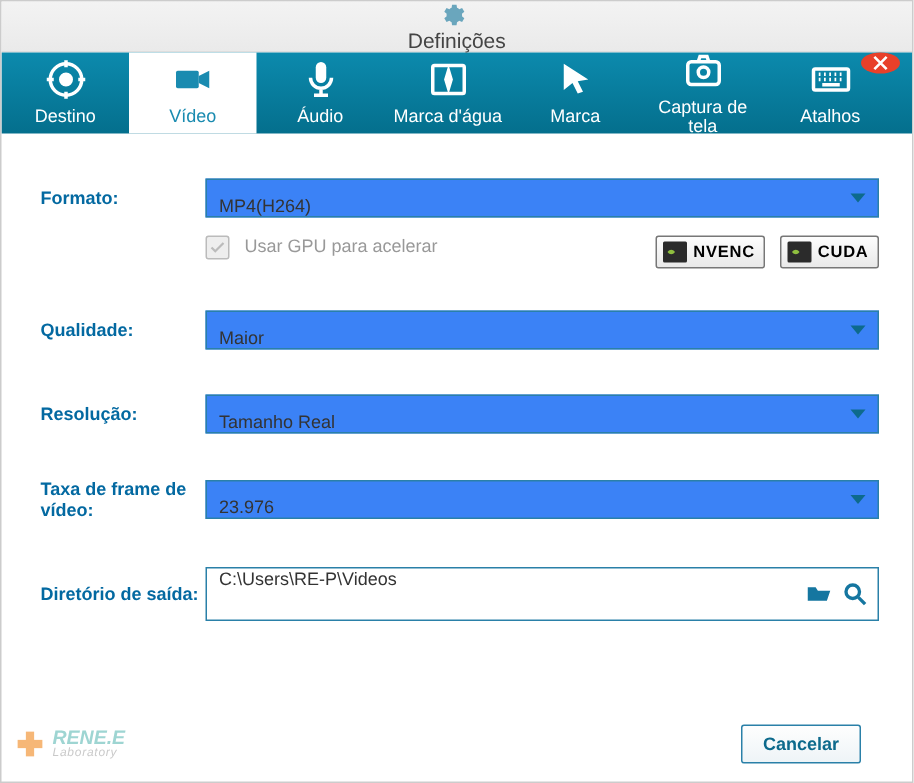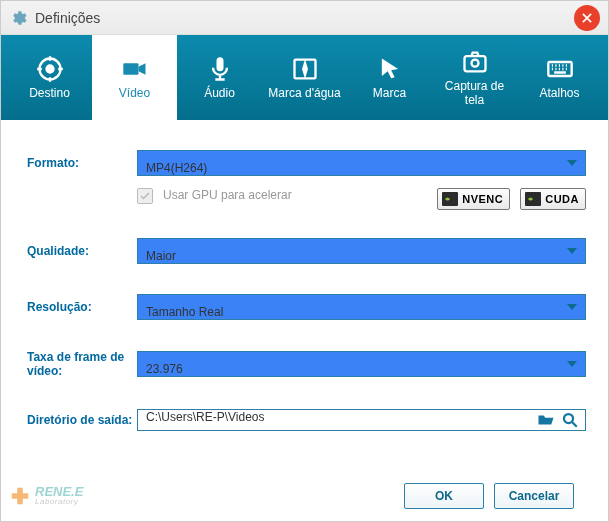--- a/index.html
+++ b/index.html
@@ -1,33 +1,33 @@
 <!DOCTYPE html>
 <html><head>
 <meta charset="utf-8">
 <style>
   * { box-sizing: border-box; margin: 0; padding: 0; font-family: "Segoe UI", Arial, sans-serif; }
   body { background: #fff; width: 609px; height: 522px; overflow: hidden; border:1px solid #ccc; position:relative;}
-  .titlebar { height: 34px; background: linear-gradient(#f3f3f3,#eaeaea); display:flex; align-items:center; padding:0 8px; border-bottom:1px solid #ddd;}
+  .titlebar { height: 34px; background: linear-gradient(#f3f3f3,#eaeaea); display:flex; align-items:center; padding:0 8px; border-bottom:1px solid #ddd;flex-direction:column;}
   .titlebar .gear { width:18px; height:18px; margin-right:8px; }
   .titlebar .title { font-size:14px; color:#444; }
   .close-btn { margin-left:auto; width:26px; height:26px; border-radius:50%; background:#e8402a; display:flex; align-items:center; justify-content:center; cursor:pointer;}
   .close-btn svg { width:14px; height:14px; }
-  .tabstrip { height:85px; background: linear-gradient(#0c8aad,#046f8d); display:flex;justify-content:center; }
+  .tabstrip { height:54px; background: linear-gradient(#0c8aad,#046f8d); display:flex; }
   .tab { flex:0 0 85px; display:flex; flex-direction:column; align-items:center; justify-content:center; color:#fff; font-size:12px; cursor:pointer; text-align:center; line-height:1.1; padding:4px 2px;}
   .tab.active { background:#fff; color:#1a8bb0; }
   .tab .ticon { width:28px; height:28px; margin-bottom:4px; display:flex; align-items:center; justify-content:center;}
   .content { padding: 30px 22px 10px 26px; height: calc(522px - 34px - 74px - 48px); overflow:auto;}
   .row { display:flex; align-items:center; margin-bottom:12px;}
   .label { width:110px; font-size:12px; font-weight:bold; color:#0369a1; padding-right:4px;}
   .label.multi { line-height:1.2;}
   .field { flex:1; display:flex; align-items:center; gap:6px;}
   .select { flex:1; height:26px; border:1px solid #2a80a8; background:#3b82f6; display:flex; align-items:flex-end; padding:0 28px 0 8px; font-size:12px; color:#333; position:relative; cursor:pointer;}
   .select .caret { position:absolute; right:8px; top:50%; transform:translateY(-50%); width:0;height:0;border-left:5px solid transparent;border-right:5px solid transparent;border-top:6px solid #0d6a8c;}
-  .textinput { flex:1; height:22px; border:1px solid #2a80a8; background:#fff; padding:0 60px 0 8px; font-size:12px; color:#333; position:relative;}
+  .textinput { flex:1; height:36px; border:1px solid #2a80a8; background:#fff; padding:0 60px 0 8px; font-size:12px; color:#333; position:relative;}
   .subrow { display:flex; align-items:flex-start; margin:10px 0 28px 110px; gap:10px;}
   .chk { width:16px; height:16px; border:1px solid #bbb; background:#eee; border-radius:2px; display:flex; align-items:center; justify-content:center;}
   .chk svg{width:12px;height:12px;}
   .chk-label { font-size:12px; color:#999;}
   .badge { height:22px; padding:0 6px 0 4px; border:1px solid #777; background:linear-gradient(#fdfdfd,#e9e9e9); display:flex; align-items:center; font-size:11px; font-weight:bold; letter-spacing:0.5px; gap:4px; border-radius:2px;}
   .badge .sq { width:16px; height:14px; background:#2b2b2b; border-radius:1px; display:flex; align-items:center; justify-content:center;}
   .badge .sq svg{width:12px;height:10px;}
   .path-icons { position:absolute; right:6px; top:50%; transform:translateY(-50%); display:flex; gap:6px;}
   .path-icons span{ width:18px; height:18px; display:flex; align-items:center; justify-content:center; cursor:pointer;}
   .footer { position:absolute; bottom:0; left:0; right:16px; height:48px; border-top:0px; display:flex; align-items:center; padding:0 18px 2px 8px;}
@@ -228,16 +228,15 @@
           <rect x="9" y="3" width="6" height="18" fill="#f4a04a"></rect>
           <rect x="3" y="9" width="18" height="6" fill="#f4a04a"></rect>
         </svg>
     </span>
     <div>
       <div class="brand-text">RENE.E</div>
       <div class="brand-sub">Laboratory</div>
     </div>
   </div>
   <div class="btns">
-    <div class="btn">OK</div>
     <div class="btn">Cancelar</div>
   </div>
 </div>
 
 </body></html>

